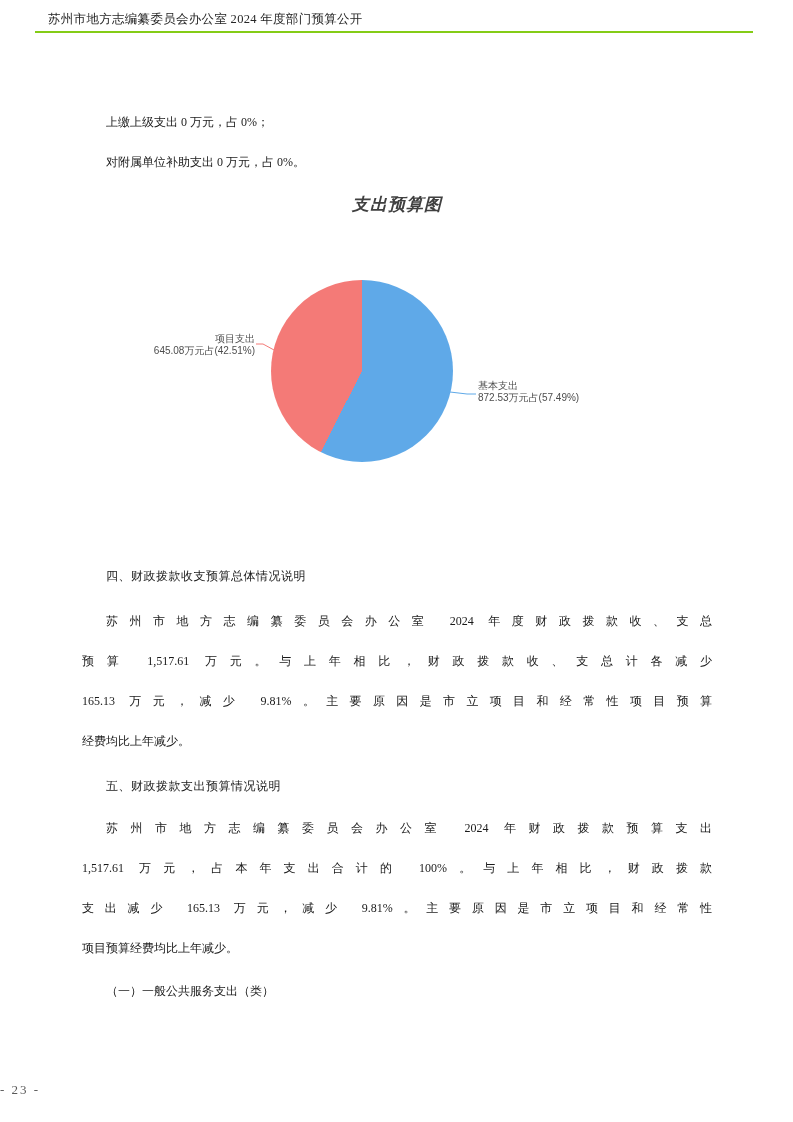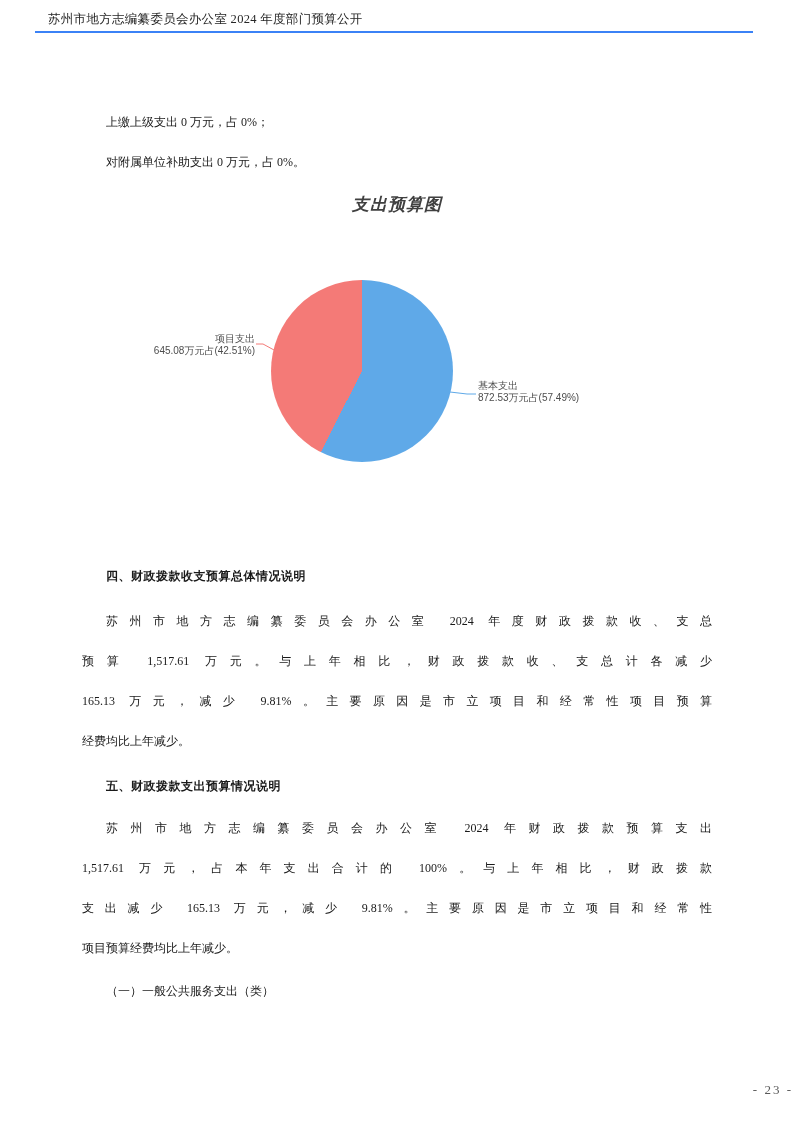--- a/index.html
+++ b/index.html
@@ -10,42 +10,42 @@
     height: 1122px;
     background: #ffffff;
     font-family: "Liberation Serif", "DejaVu Serif", serif;
     color: #1a1a1a;
     overflow: hidden;
   }
   
   .hdr {
     position: absolute;
     top: 12px; left: 35px; right: 40px;
-    border-bottom: 2px solid #3b82f6;
+    border-bottom: 2px solid #84cc16;
     padding: 0 0 4px 13px;
     font-size: 12.5px;
     line-height: 15px;
     color: #262626;
     letter-spacing: 0.3px;
   }
   
   .content {
     position: absolute;
     left: 82px; top: 102px;
     width: 630px;
   }
   .line {
     font-size: 12px;
     line-height: 40px;
     height: 40px;
     white-space: nowrap;
   }
   .indent { text-indent: 2em; }
   .jl { white-space: normal; text-align: justify; text-align-last: justify; }
-  .bold { font-weight: bold; letter-spacing: 0.5px; }
+  .bold { font-weight: normal; letter-spacing: 0.5px; }
   .h4 { margin-bottom: 5px; }
   .h5 { margin-top: 5px; margin-bottom: 2px; }
   .mt3 { margin-top: 3px; }
   
   .chart {
     position: relative;
     height: 374px;
     font-family: "Liberation Sans", "DejaVu Sans", sans-serif;
   }
   .chart-title {
@@ -75,21 +75,21 @@
     font-size: 10px;
     line-height: 11.5px;
     color: #4d4d4d;
   }
   .pie-label.left { right: 457px; top: 151px; text-align: right; }
   .pie-label.right { left: 396px; top: 198px; text-align: left; }
   
   .footer {
     position: absolute;
     left: 0; right: 0; top: 1082px;
-    text-align: right;
+    text-align: left;
     font-size: 13px;
     color: #595959;
     letter-spacing: 2px;
   }
 </style>
 </head>
 <body>
 
 <div class="page">
 

